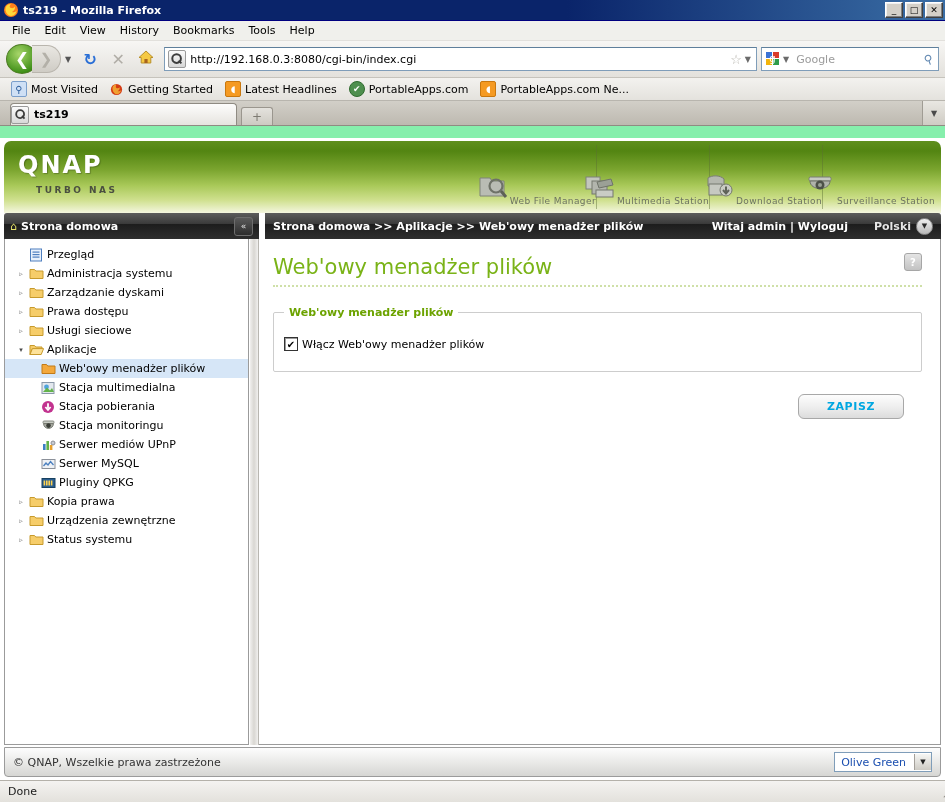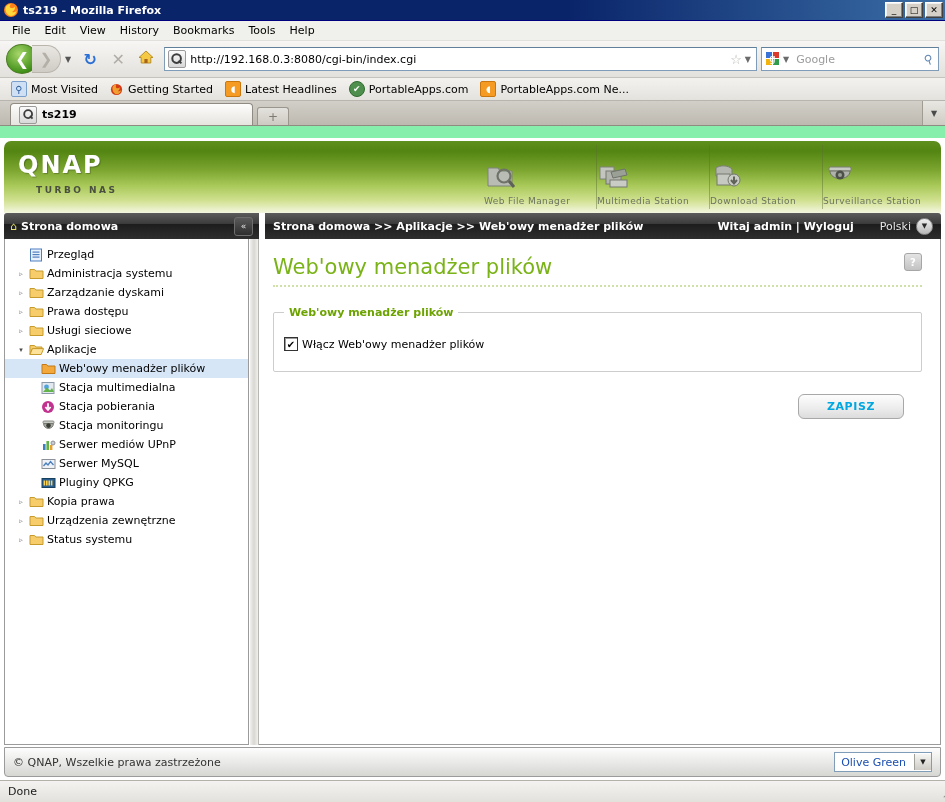--- a/index.html
+++ b/index.html
@@ -126,21 +126,21 @@
     height: 24px; background: linear-gradient(to bottom,#d2cfc8,#bdb9b0);
     display:flex; align-items:flex-end; padding-left:10px;
     border-bottom:1px solid #8f8b82;
     position: relative;
   }
   .tab {
     height: 21px; min-width: 225px;
     background: linear-gradient(to bottom,#fdfdfc,#e6e4df);
     border: 1px solid #8f8b82; border-bottom: none;
     border-radius: 4px 4px 0 0;
-    display:flex; align-items:center; padding: 0 8px;
+    display:flex; align-items:center; padding: 0 0;
     font-weight: bold; font-size: 11px;
   }
   .tab .tico { width:16px;height:16px;margin-right:5px;
     border:1px solid #9a9a9a;border-radius:2px;
     background:linear-gradient(to bottom,#fbfbfb,#d8d8d8);
     display:flex;align-items:center;justify-content:center;font-size:9px;font-weight:normal;}
   .tab-new {
     height: 17px; width: 30px; margin-left: 4px;
     background: linear-gradient(to bottom,#e4e2dd,#cdcac2);
     border:1px solid #9a968e; border-bottom:none; border-radius: 3px 3px 0 0;
@@ -174,21 +174,21 @@
     color:#fff; font-size:24px; font-weight:bold; letter-spacing:2px;
     font-family:"DejaVu Sans","Liberation Sans",sans-serif;
     text-shadow: 1px 1px 1px rgba(0,0,0,.25);
   }
   .qnap-sub {
     position:absolute; left:32px; top:44px;
     color:#4a4f40; font-size:9px; letter-spacing:2.5px; font-weight:bold;
   }
   .stations { position:absolute; right:6px; top:4px; display:flex; height:64px;}
   .station {
-    width:112px; display:flex; flex-direction:column; align-items:flex-start;
+    width:112px; display:flex; flex-direction:row; align-items:flex-end;
     justify-content:flex-end; padding-bottom:3px;
     border-left: 1px solid rgba(90,110,50,.45);
   }
   .station:first-child { border-left:none;}
   .station .sico { height:38px; display:flex;align-items:center;justify-content:center;font-size:26px;color:#7c8470;}
   .station .slbl { font-size:9px; color:#6c7360; letter-spacing:.4px; white-space:nowrap;}
 
   
   .navstrip { position:absolute; left:4px; right:4px; top:75px; height:26px; display:flex;}
   .ns-left {
@@ -208,21 +208,21 @@
   }
   .ns-gap { width:6px; }
   .ns-right {
     flex:1 1 auto; height:26px;
     background: linear-gradient(to bottom,#5c5c5c,#3a3a3a 42%,#1d1d1d 44%,#2e2e2e 100%);
     display:flex; align-items:center; padding:0 8px;
     border-radius: 0 3px 0 0;
   }
   .crumbs { color:#fff; font-size:11px; font-weight:bold; flex:1 1 auto;}
   .welcome { color:#fff; font-size:11px; font-weight:bold; margin-right:26px;}
-  .lang { color:#e6e6e6; font-size:11px; margin-right:5px;}
+  .lang { color:#e6e6e6; font-size:11px; margin-right:5px;font-weight:bold;}
   .lang-ico {
     width:15px;height:15px;border-radius:50%;
     background: linear-gradient(to bottom,#efefef,#b9b9b9);
     border:1px solid #8d8d8d;
     display:flex;align-items:center;justify-content:center;
     color:#2a2a2a;font-size:7px;
   }
 
   
   .qbody { position:absolute; left:4px; right:4px; top:101px; bottom:36px; display:flex;}

